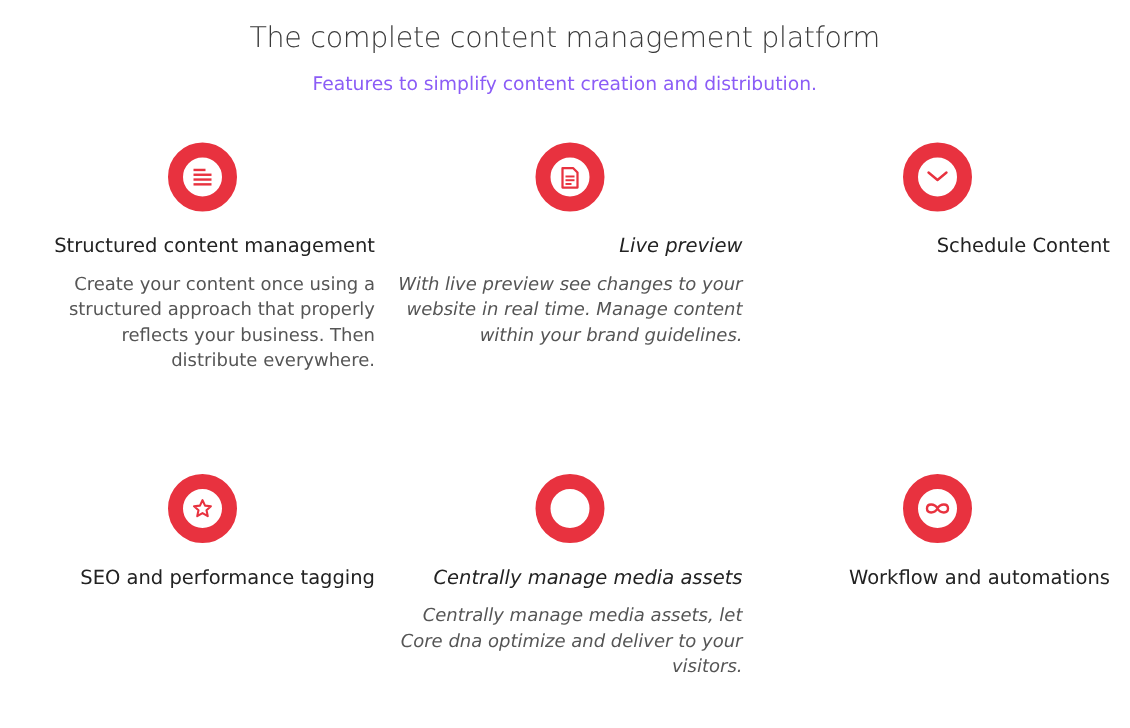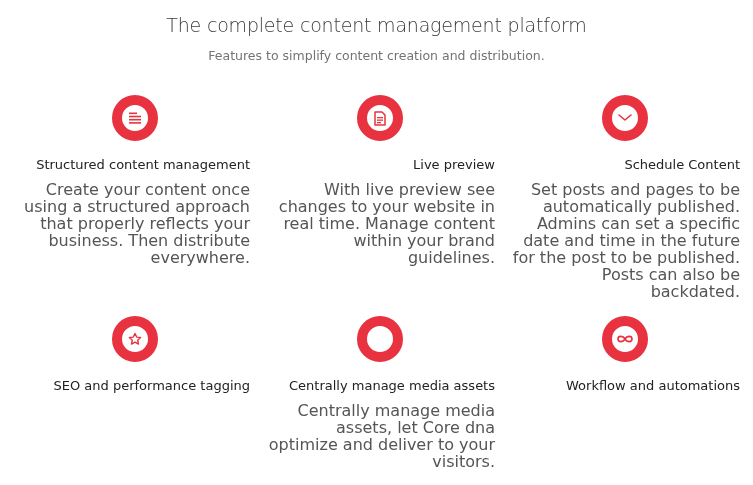--- a/index.html
+++ b/index.html
@@ -6,43 +6,43 @@
     html, body { width: 753px; height: 485px; background: #ffffff; overflow: hidden; }
     body { font-family: "DejaVu Sans", "Liberation Sans", sans-serif; color: #333; position: relative; }
 
     .page-title {
       position: absolute; top: 14px; left: 0; width: 753px;
       text-align: center; font-size: 19px; font-weight: 300; color: #3a3a3a;
       letter-spacing: -0.2px;
     }
     .page-subtitle {
       position: absolute; top: 48px; left: 0; width: 753px;
-      text-align: center; font-size: 12.5px; color: #737373;
+      text-align: center; font-size: 12.5px; color: #8b5cf6;
     }
 
     .feature {
       position: absolute; width: 230px; text-align: right;
     }
     .icon-ring {
       width: 46px; height: 46px; border-radius: 50%;
       border: 10px solid #e8323f; background: #fff;
       margin: 0 auto; display: flex; align-items: center; justify-content: center;
     }
     .icon-ring svg { display: block; }
     .feature-title {
       margin-top: 16px; font-size: 13px; color: #222; line-height: 16px;
       white-space: nowrap;
     }
     .feature-desc {
-      margin-top: 8px; font-size: 16px; color: #555; line-height: 17px;
+      margin-top: 8px; font-size: 12px; color: #555; line-height: 17px;
     }
 
     
     .col1 { left: 20px; }
-    .col2 { left: 265px; }
+    .col2 { left: 265px; font-style: italic; }
     .col3 { left: 510px; }
     .row1 { top: 95px; }
     .row2 { top: 316px; }
   </style>
 </head>
 <body>
 
 <h1 class="page-title">The complete content management platform</h1>
 <p class="page-subtitle">Features to simplify content creation and distribution.</p>
 
@@ -72,21 +72,20 @@
   <div class="feature-desc">With live preview see changes to your website in real time. Manage content within your brand guidelines.</div>
 </div>
 
 <div class="feature col3 row1">
   <div class="icon-ring">
     <svg width="16" height="10" viewBox="0 0 16 10">
       <path d="M2 2 L8 7 L14 2" fill="none" stroke="#e8323f" stroke-width="1.6" stroke-linecap="round" stroke-linejoin="round"></path>
     </svg>
   </div>
   <div class="feature-title">Schedule Content</div>
-  <div class="feature-desc">Set posts and pages to be automatically published. Admins can set a specific date and time in the future for the post to be published. Posts can also be backdated.</div>
 </div>
 
 <div class="feature col1 row2">
   <div class="icon-ring">
     <svg width="14" height="14" viewBox="0 0 24 24">
       <path d="M12 2.5 L14.9 8.7 L21.6 9.4 L16.6 14 L18 20.7 L12 17.3 L6 20.7 L7.4 14 L2.4 9.4 L9.1 8.7 Z" fill="none" stroke="#e8323f" stroke-width="2.4" stroke-linejoin="round"></path>
     </svg>
   </div>
   <div class="feature-title">SEO and performance tagging</div>
 </div>

